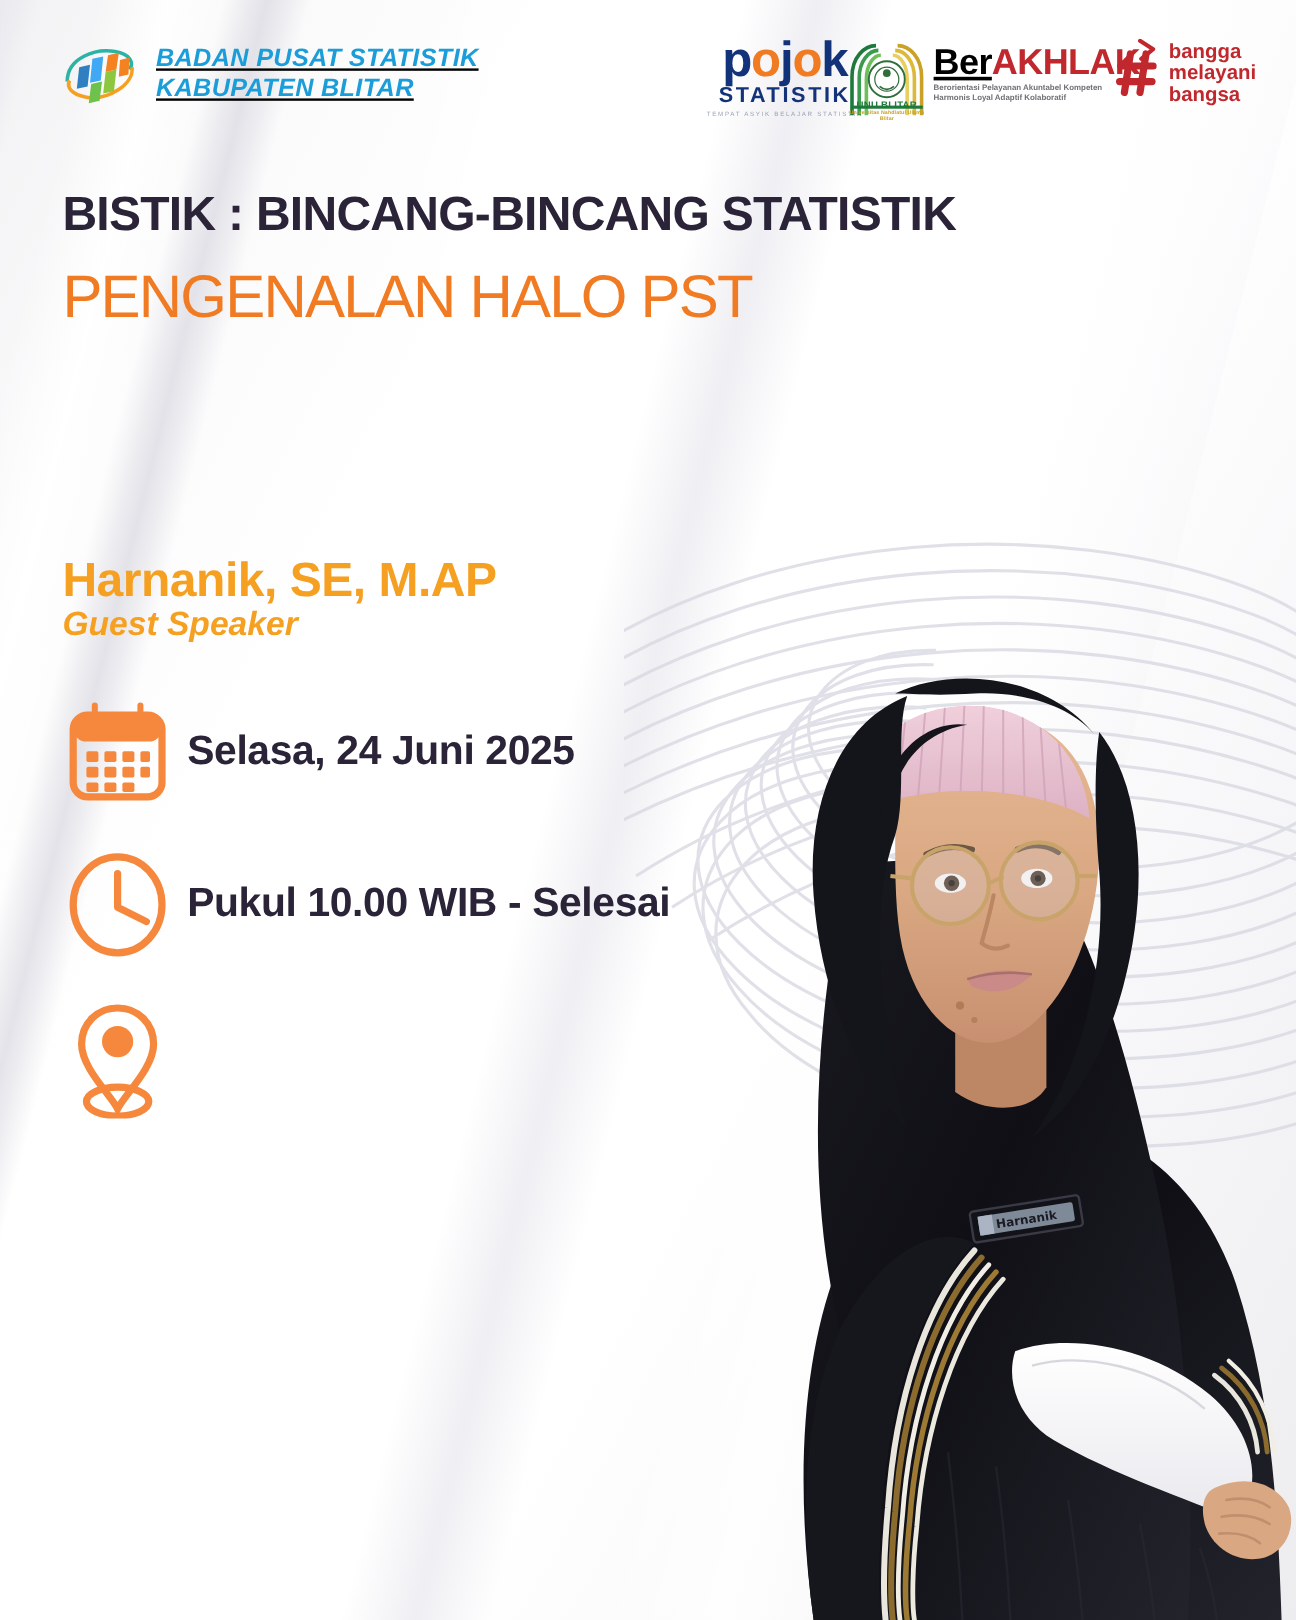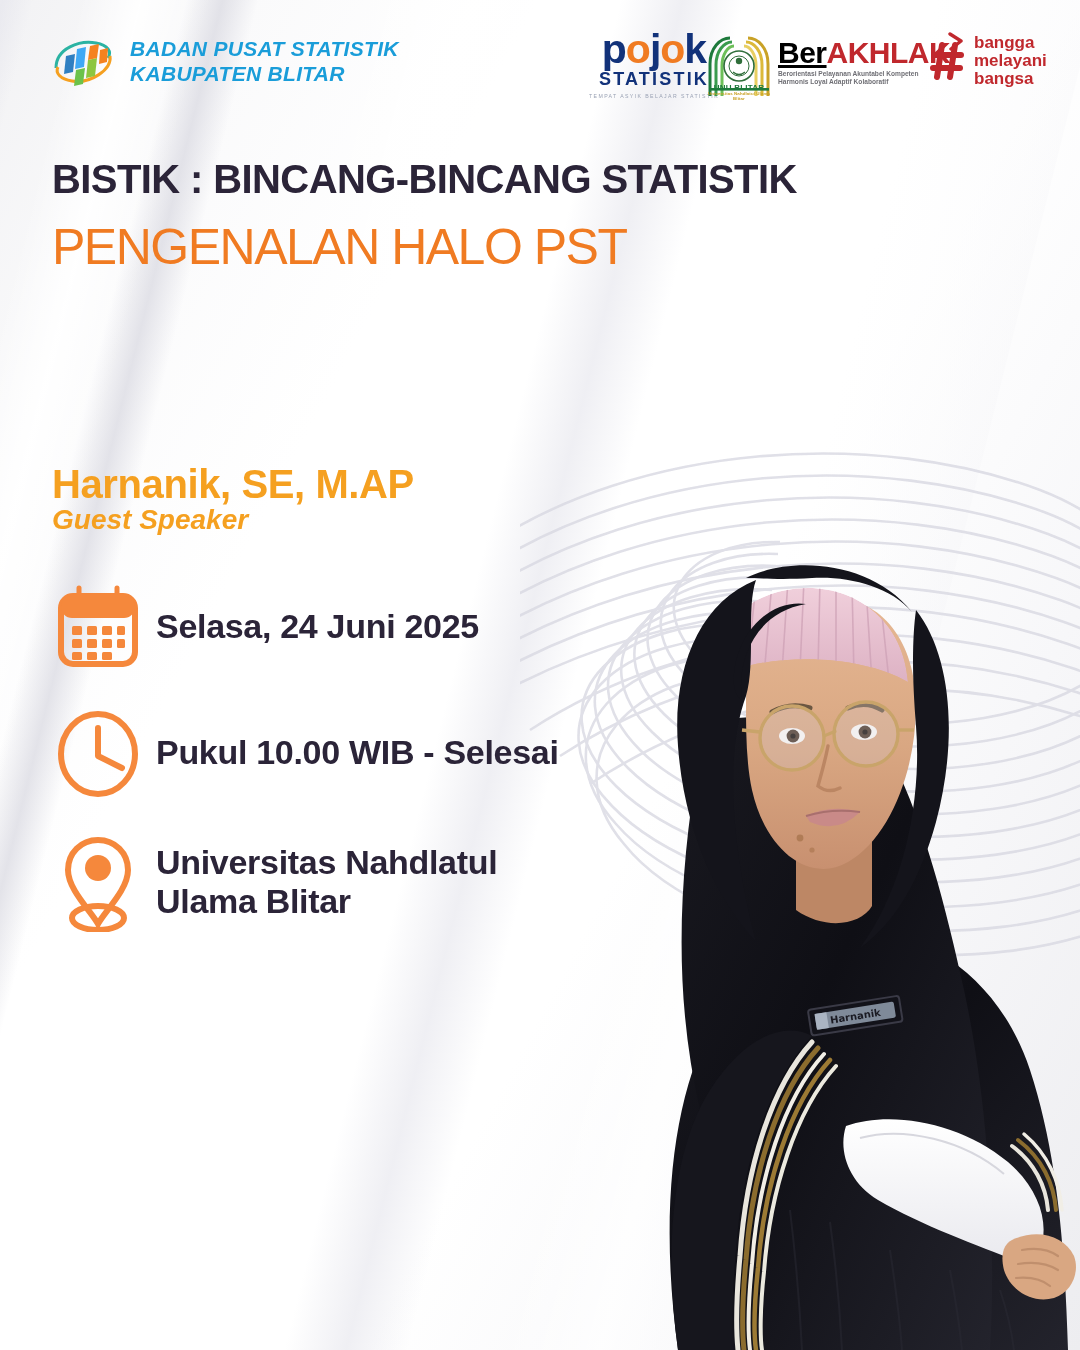--- a/index.html
+++ b/index.html
@@ -29,21 +29,21 @@
   .b5{ left:900px; width:260px; transform:rotate(14deg);
        background:linear-gradient(90deg,rgba(255,255,255,0) 0%,rgba(255,255,255,.8) 40%,rgba(240,240,244,.2) 100%); }
   .b6{ left:40px; width:60px; transform:rotate(14deg);
        background:linear-gradient(90deg,rgba(236,236,241,0) 0%,rgba(228,228,236,.6) 50%,rgba(236,236,241,0) 100%); }
 
   .swirl{ position:absolute; right:-60px; top:400px; width:620px; height:560px; opacity:.95; }
 
   
   .logos{ position:absolute; left:0; top:0; width:1080px; height:118px; }
 
-  .bps{ position:absolute; left:50px; top:34px; display:flex; align-items:center; gap:14px; }
+  .bps{ position:absolute; left:50px; top:34px; display:flex; align-items:center; gap:14px;text-decoration:underline; }
   .bps-mark{ width:66px; height:56px; }
   .bps-txt{ color:#1a9dd9; font-weight:bold; font-style:italic; font-size:21px; line-height:1.17; letter-spacing:.3px; }
 
   .pojok{ position:absolute; left:589px; top:30px; width:130px; text-align:center; }
   .pojok-word{ font-size:41px; font-weight:bold; letter-spacing:-1px; line-height:.95; }
   .pojok-word .o1{ color:#F07B22; }
   .pojok-word .nb{ color:#12327a; }
   .pojok-sub{ color:#12327a; font-weight:bold; font-size:18px; letter-spacing:2.2px; line-height:1.1; margin-top:1px;}
   .pojok-tag{ color:#9aa2b4; font-size:5.2px; letter-spacing:1.4px; margin-top:3px; }
 
@@ -225,21 +225,20 @@
     </div>
 
     <div class="row">
       <div class="ic">
         <svg width="92" height="100" viewBox="0 0 92 100" fill="none">
           <path d="M46 8 C 29 8, 16 21, 16 38 C 16 58, 40 80, 46 92 C 52 80, 76 58, 76 38 C 76 21, 63 8, 46 8 Z" stroke="#F5883C" stroke-width="6" fill="none"></path>
           <circle cx="46" cy="36" r="13" fill="#F5883C"></circle>
           <ellipse cx="46" cy="86" rx="26" ry="12" stroke="#F5883C" stroke-width="6" fill="none"></ellipse>
         </svg>
       </div>
-      <div class="tx"><span>Universitas Nahdlatul</span><br><span>Ulama Blitar</span></div>
     </div>
   </div>
 
   <svg class="person" viewBox="0 0 520 800">
     <defs>
       <linearGradient id="abaya" x1="0" y1="0" x2="1" y2="1">
         <stop offset="0%" stop-color="#191920"></stop>
         <stop offset="45%" stop-color="#0f0f15"></stop>
         <stop offset="100%" stop-color="#23232c"></stop>
       </linearGradient>

